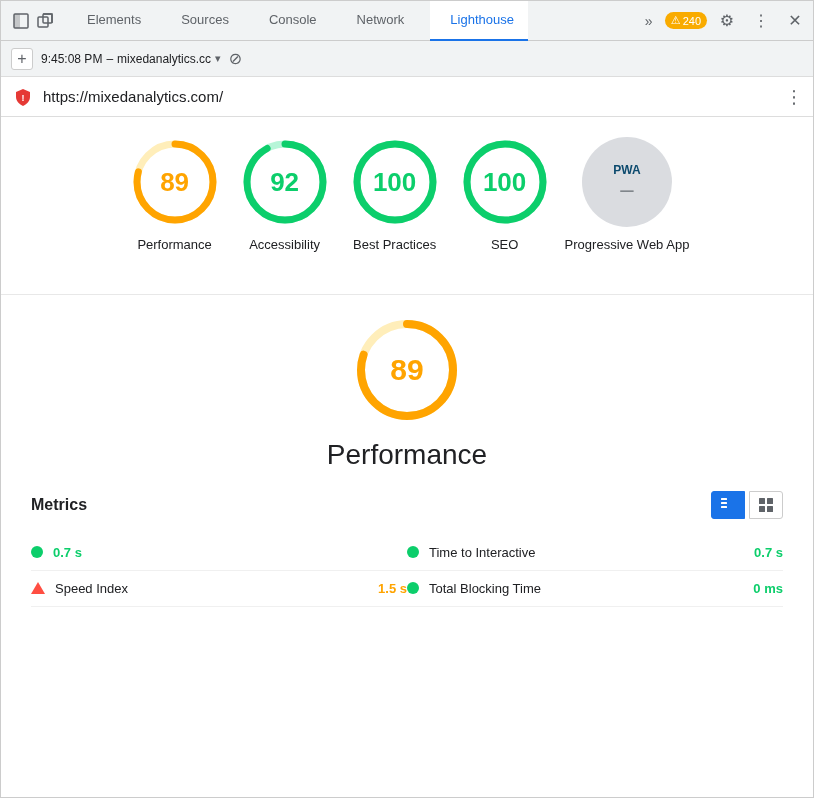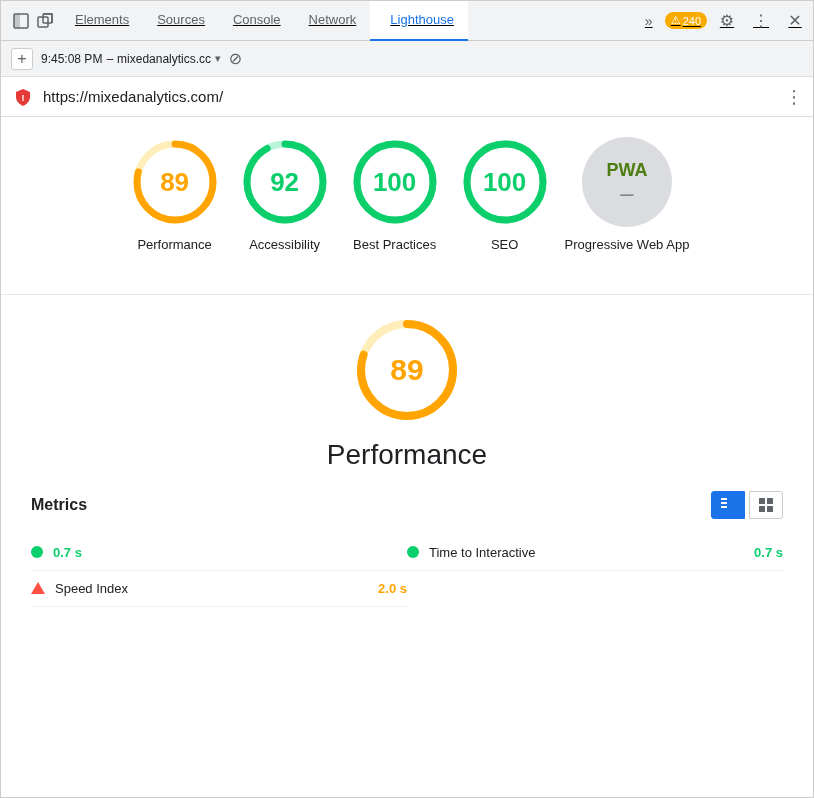--- a/index.html
+++ b/index.html
@@ -2,21 +2,21 @@
 <html><head>
   <meta charset="utf-8">
   <style>
     * { box-sizing: border-box; margin: 0; padding: 0; }
     body { font-family: Arial, sans-serif; background: #f1f3f4; width: 814px; height: 798px; overflow: hidden; }
 
     
     .devtools-wrapper { width: 814px; height: 798px; display: flex; flex-direction: column; border: 1px solid #ccc; background: #fff; }
 
     
-    .tab-bar { display: flex; align-items: center; background: #f1f3f4; border-bottom: 1px solid #ccc; height: 40px; padding: 0 4px; gap: 0; text-decoration: underline; }
+    .tab-bar { display: flex; align-items: center; background: #f1f3f4; border-bottom: 1px solid #ccc; height: 40px; padding: 0 4px; gap: 12px; }
     .tab-bar-icons { display: flex; align-items: center; gap: 4px; padding: 0 6px; }
     .tab-icon { width: 20px; height: 20px; display: flex; align-items: center; justify-content: center; cursor: pointer; color: #5f6368; font-size: 14px; }
     .tab-item { padding: 0 14px; height: 40px; display: flex; align-items: center; font-size: 13px; color: #5f6368; cursor: pointer; border-bottom: 2px solid transparent; white-space: nowrap; }
     .tab-item.active { color: #1a73e8; border-bottom: 2px solid #1a73e8; background: #fff; padding-left: 20px; }
     .tab-bar-right { margin-left: auto; display: flex; align-items: center; gap: 6px; }
     .warning-badge { background: #f9ab00; color: #fff; font-size: 11px; padding: 2px 6px; border-radius: 10px; display: flex; align-items: center; gap: 2px; }
     .icon-btn { width: 28px; height: 28px; display: flex; align-items: center; justify-content: center; color: #5f6368; cursor: pointer; font-size: 16px; }
 
     
     .session-bar { height: 36px; background: #f1f3f4; display: flex; align-items: center; padding: 0 10px; gap: 8px; border-bottom: 1px solid #ddd; }
@@ -69,21 +69,21 @@
     .metric-dot { width: 12px; height: 12px; border-radius: 50%; flex-shrink: 0; }
     .metric-dot.green { background: #0cce6b; }
     .metric-dot.red { width: 0; height: 0; border-left: 7px solid transparent; border-right: 7px solid transparent; border-bottom: 12px solid #ff4e42; border-radius: 0; background: transparent; }
     .metric-name { font-size: 13px; color: #202124; flex: 1; }
     .metric-value { font-size: 13px; font-weight: bold; }
     .metric-value.green { color: #0cce6b; }
     .metric-value.orange { color: #ffa400; }
 
     
     .pwa-circle { width: 90px; height: 90px; border-radius: 50%; background: #dadce0; display: flex; align-items: center; justify-content: center; flex-direction: column; }
-    .pwa-text { font-size: 18px; color: #4d7c0f; font-weight: bold; }
+    .pwa-text { font-size: 12px; color: #0c4a6e; font-weight: bold; }
     .pwa-dash { font-size: 24px; color: #80868b; line-height: 1; }
   </style>
 </head>
 <body>
 
 <div class="devtools-wrapper">
 
   <div class="tab-bar">
     <div class="tab-bar-icons">
       <div class="tab-icon">
@@ -243,20 +243,25 @@
 
         <div class="metric-row">
           <div class="metric-dot green"></div>
           <span class="metric-name">Time to Interactive</span>
           <span class="metric-value green">0.7 s</span>
         </div>
 
         <div class="metric-row">
           <div class="metric-dot red"></div>
           <span class="metric-name">Speed Index</span>
-          <span class="metric-value orange">2.0 s</span>
-        </div>
-
+          <span class="metric-value orange">1.5 s</span>
+        </div>
+
+        <div class="metric-row">
+          <div class="metric-dot green"></div>
+          <span class="metric-name">Total Blocking Time</span>
+          <span class="metric-value green">0 ms</span>
+        </div>
       </div>
 
     </div>
   </div>
 </div>
 
 </body></html>

